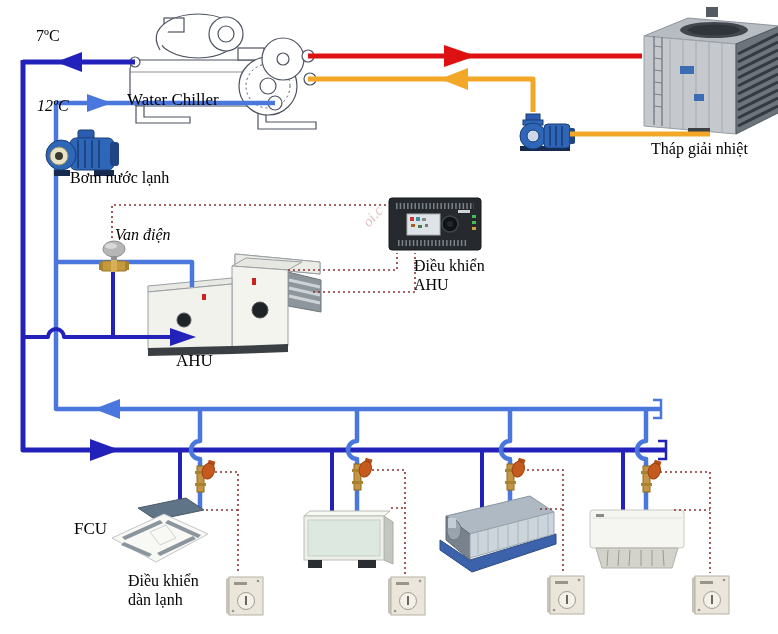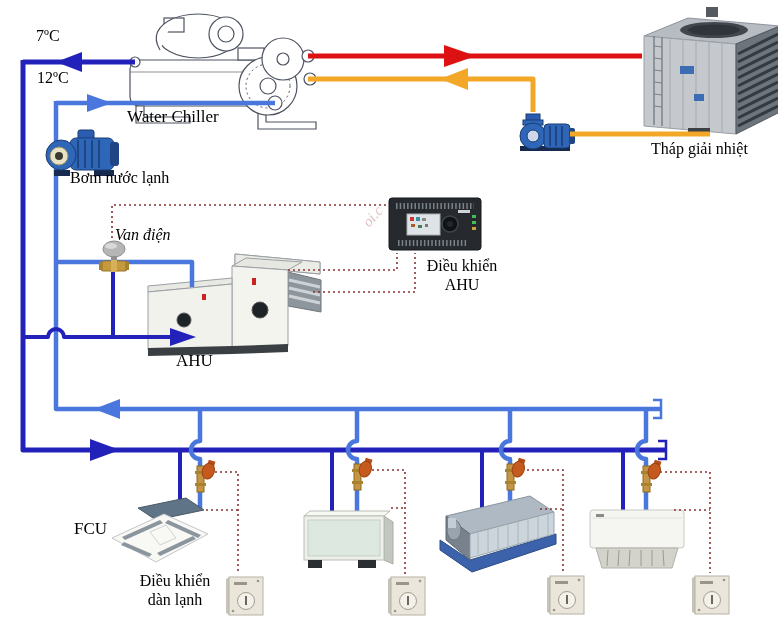--- a/index.html
+++ b/index.html
@@ -1,21 +1,21 @@
 <!DOCTYPE html>
 <html><head>
 <meta charset="utf-8">
 <style>
   html,body{margin:0;padding:0;background:#fff;}
   #canvas{position:relative;width:778px;height:634px;background:#ffffff;overflow:hidden;
           font-family:"Liberation Serif", serif;margin-left:10px;}
   #diagram-svg{position:absolute;left:0;top:0;}
   .lbl{position:absolute;color:#000;font-size:16px;line-height:1.2;white-space:pre-line;z-index:5;}
   .lbl.big{font-size:17px;}
-  .lbl.center{text-align:center;}
+  .lbl.center{}
   .watermark{position:absolute;left:352px;top:208px;color:rgba(195,140,140,.55);
              font-size:15px;font-style:italic;transform:rotate(-48deg);z-index:6;}
   
   .pipe-supply{stroke:#2222bb;stroke-width:5;fill:none;stroke-linejoin:round;}
   .pipe-supply-thin{stroke:#2222bb;stroke-width:4;fill:none;stroke-linejoin:round;}
   .pipe-return{stroke:#4a77dd;stroke-width:4.5;fill:none;stroke-linejoin:round;}
   .pipe-hot{stroke:#dd1111;stroke-width:5;fill:none;stroke-linejoin:round;}
   .pipe-warm{stroke:#f2a726;stroke-width:5;fill:none;stroke-linejoin:round;}
   .arrow-supply{fill:#2222bb;}
   .arrow-return{fill:#4a77dd;}
@@ -345,22 +345,22 @@
       <rect x="6" y="23" width="11" height="3" fill="#a8822f"></rect>
       <g transform="rotate(18 19 12)">
         <rect x="16" y="0" width="7" height="5" fill="#b34e18"></rect>
         <ellipse cx="19" cy="11" rx="6" ry="8" fill="#c65a1e" stroke="#9c4414"></ellipse>
       </g>
     </g>
   </g>
 </svg>
 
   <div class="lbl" style="left:26px;top:26px;">7ºC</div>
-  <div class="lbl" style="left:27px;top:68px;">12ºC</div>
-  <div class="lbl big" style="left:117px;top:107px;">Water Chiller</div>
+  <div class="lbl" style="left:27px;top:96px;font-style:italic;">12ºC</div>
+  <div class="lbl big" style="left:117px;top:90px;">Water Chiller</div>
   <div class="lbl" style="left:60px;top:168px;">Bơm nước lạnh</div>
   <div class="lbl" style="left:105px;top:225px;font-style:italic;">Van điện</div>
   <div class="lbl big" style="left:166px;top:351px;">AHU</div>
   <div class="lbl center" style="left:404px;top:256px;width:96px;">Điều khiển
 AHU</div>
   <div class="lbl" style="left:641px;top:139px;">Tháp giải nhiệt</div>
   <div class="lbl big" style="left:64px;top:519px;font-family:Liberation Serif, serif;">FCU</div>
   <div class="lbl center" style="left:118px;top:571px;width:94px;">Điều khiển
 dàn lạnh</div>
   <div class="watermark">oi.c</div>

